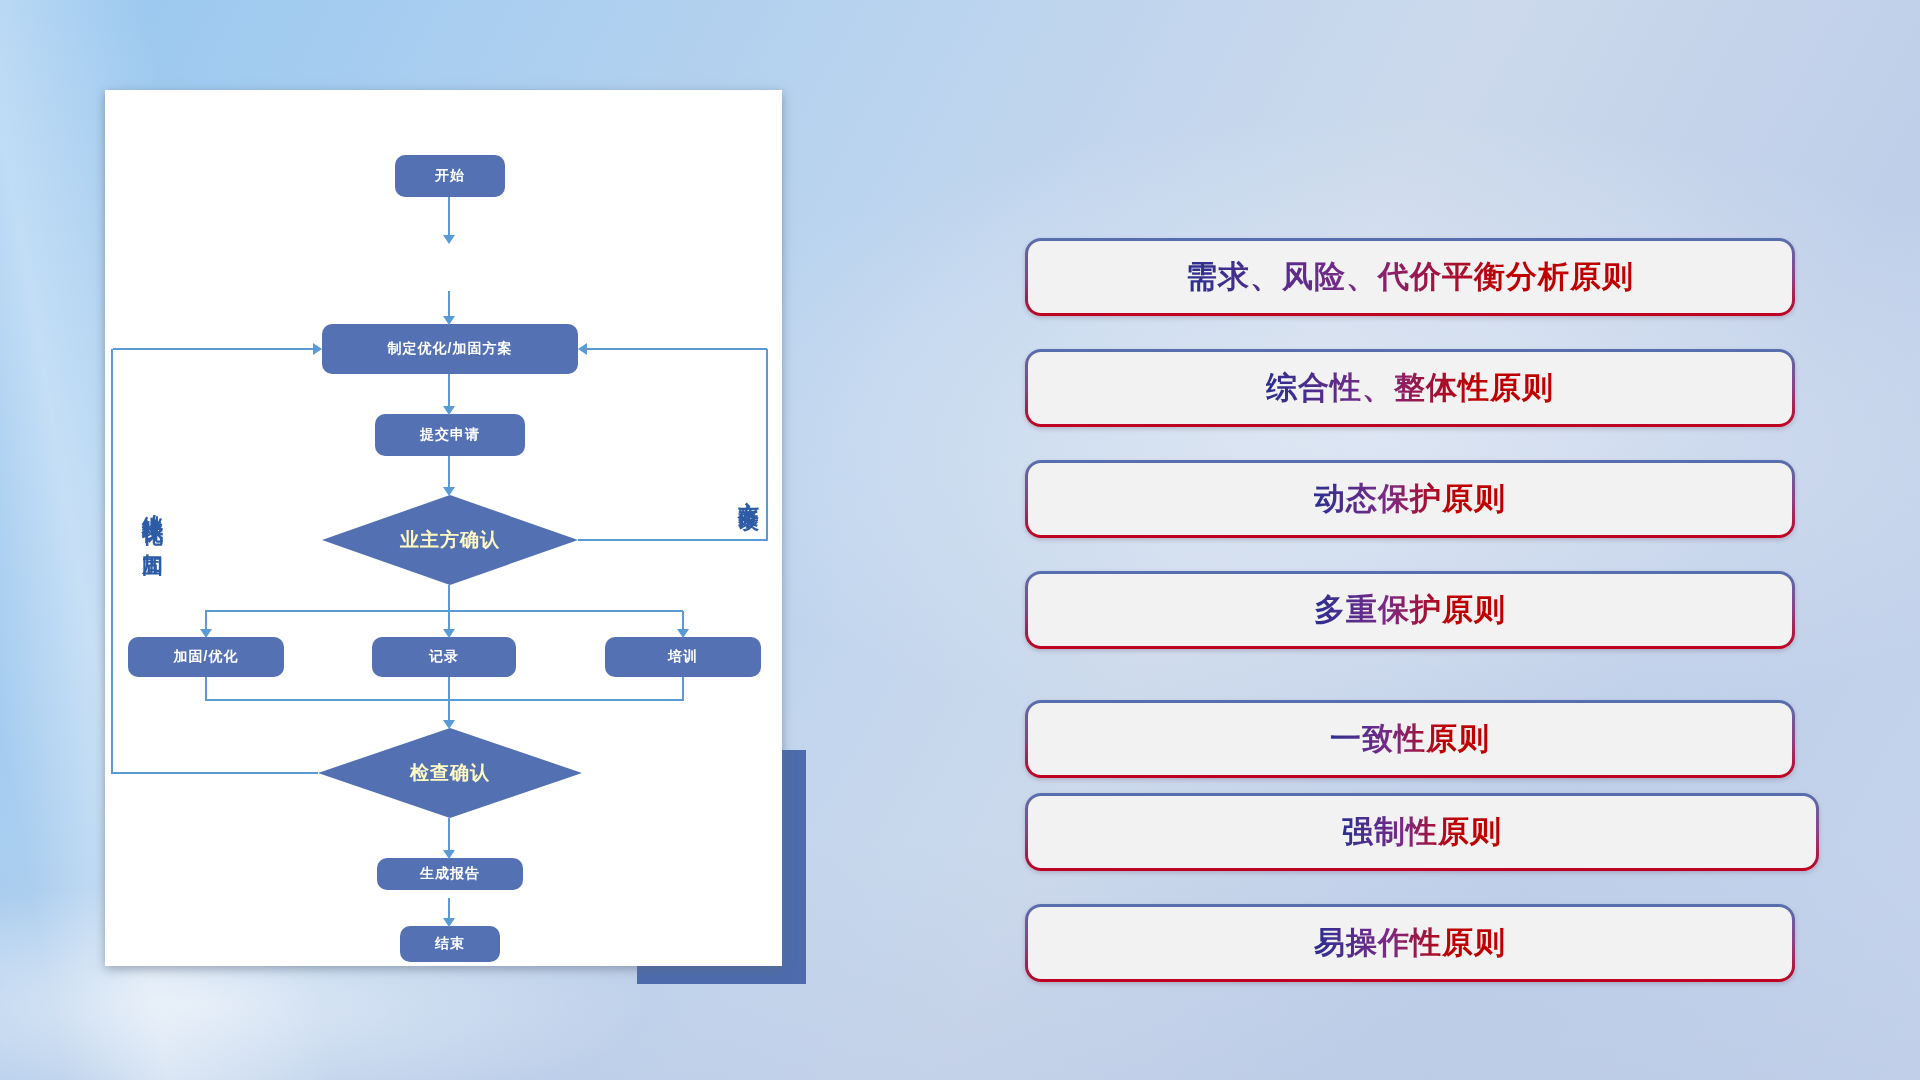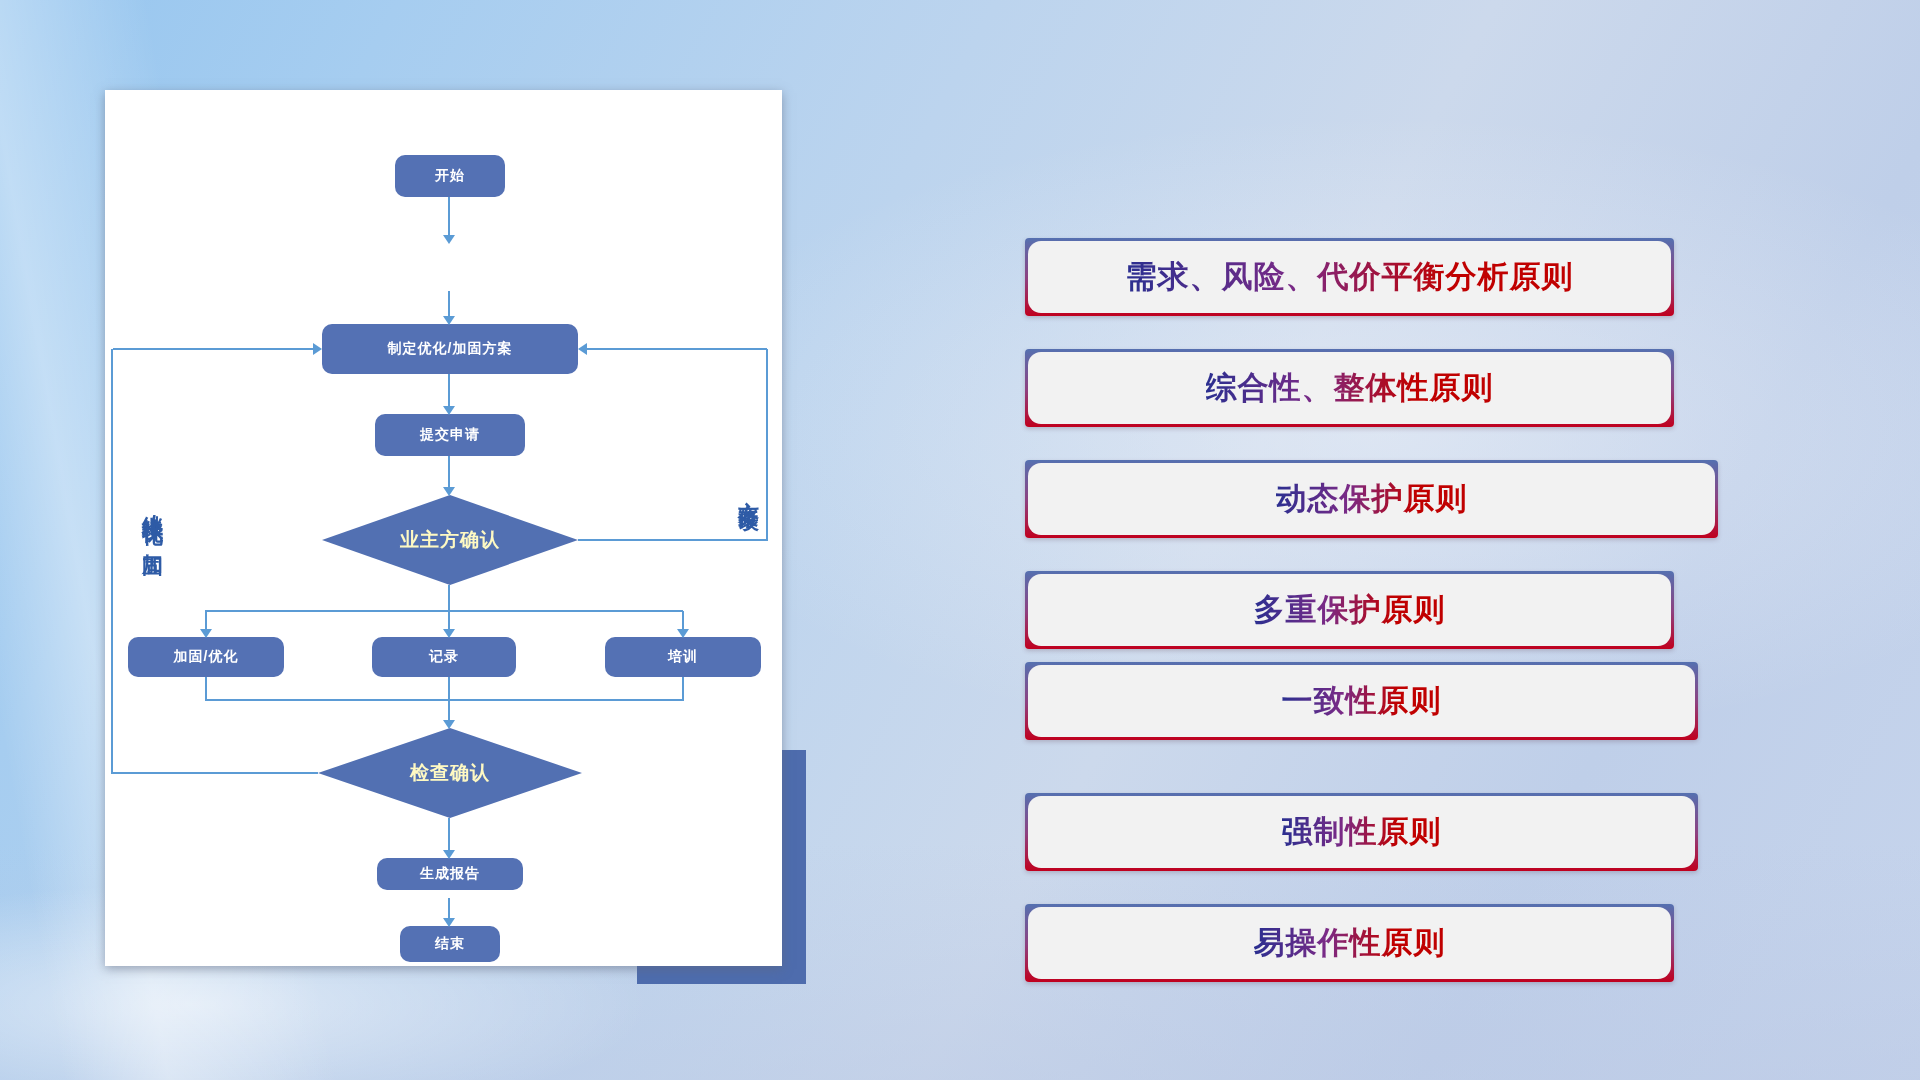--- a/index.html
+++ b/index.html
@@ -44,21 +44,21 @@
     color:#2e5ba6;font-weight:bold;font-size:21px;letter-spacing:3px;line-height:1;
     display:flex;align-items:center;justify-content:center;
   }
   
   .title{
     position:absolute;left:1025px;top:110px;width:775px;margin:0;text-align:center;
     font-size:46px;font-weight:bold;color:#4b68a6;letter-spacing:2px;
     text-shadow:0 1px 1px rgba(60,70,110,0.35);
   }
   .pbox{
-    position:absolute;left:1025px;width:649px;height:78px;border-radius:4px;padding:0;
+    position:absolute;left:1025px;width:770px;height:78px;border-radius:16px;padding:0;
     background:linear-gradient(180deg,#5570b0 0%,#8e4080 52%,#c0001e 100%);
     box-shadow:0 2px 4px rgba(90,60,80,0.25);
     text-align:right;
   }
   .pbox .inner{
     position:absolute;inset:3px;border-radius:13px;background:#f2f2f2;
     display:flex;align-items:center;justify-content:center;
   }
   .ptext{
     font-size:31px;font-weight:600;letter-spacing:1px;white-space:nowrap;color:#a0164a;
@@ -140,31 +140,31 @@
     <div class="pbox" style="top:238px;">
         <div class="inner">
           <span class="ptext">需求、风险、代价平衡分析原则</span>
         </div>
       </div>
     <div class="pbox" style="top:349px;">
         <div class="inner">
           <span class="ptext">综合性、整体性原则</span>
         </div>
       </div>
-    <div class="pbox" style="top:460px;padding-left:44px;">
+    <div class="pbox" style="top:460px;">
         <div class="inner">
           <span class="ptext">动态保护原则</span>
         </div>
       </div>
     <div class="pbox" style="top:571px;">
         <div class="inner">
           <span class="ptext">多重保护原则</span>
         </div>
       </div>
-    <div class="pbox" style="top:662px;padding-left:24px;">
+    <div class="pbox" style="top:700px;">
         <div class="inner">
           <span class="ptext">一致性原则</span>
         </div>
       </div>
     <div class="pbox" style="top:793px;padding-left:24px;">
         <div class="inner">
           <span class="ptext">强制性原则</span>
         </div>
       </div>
     <div class="pbox" style="top:904px;">

